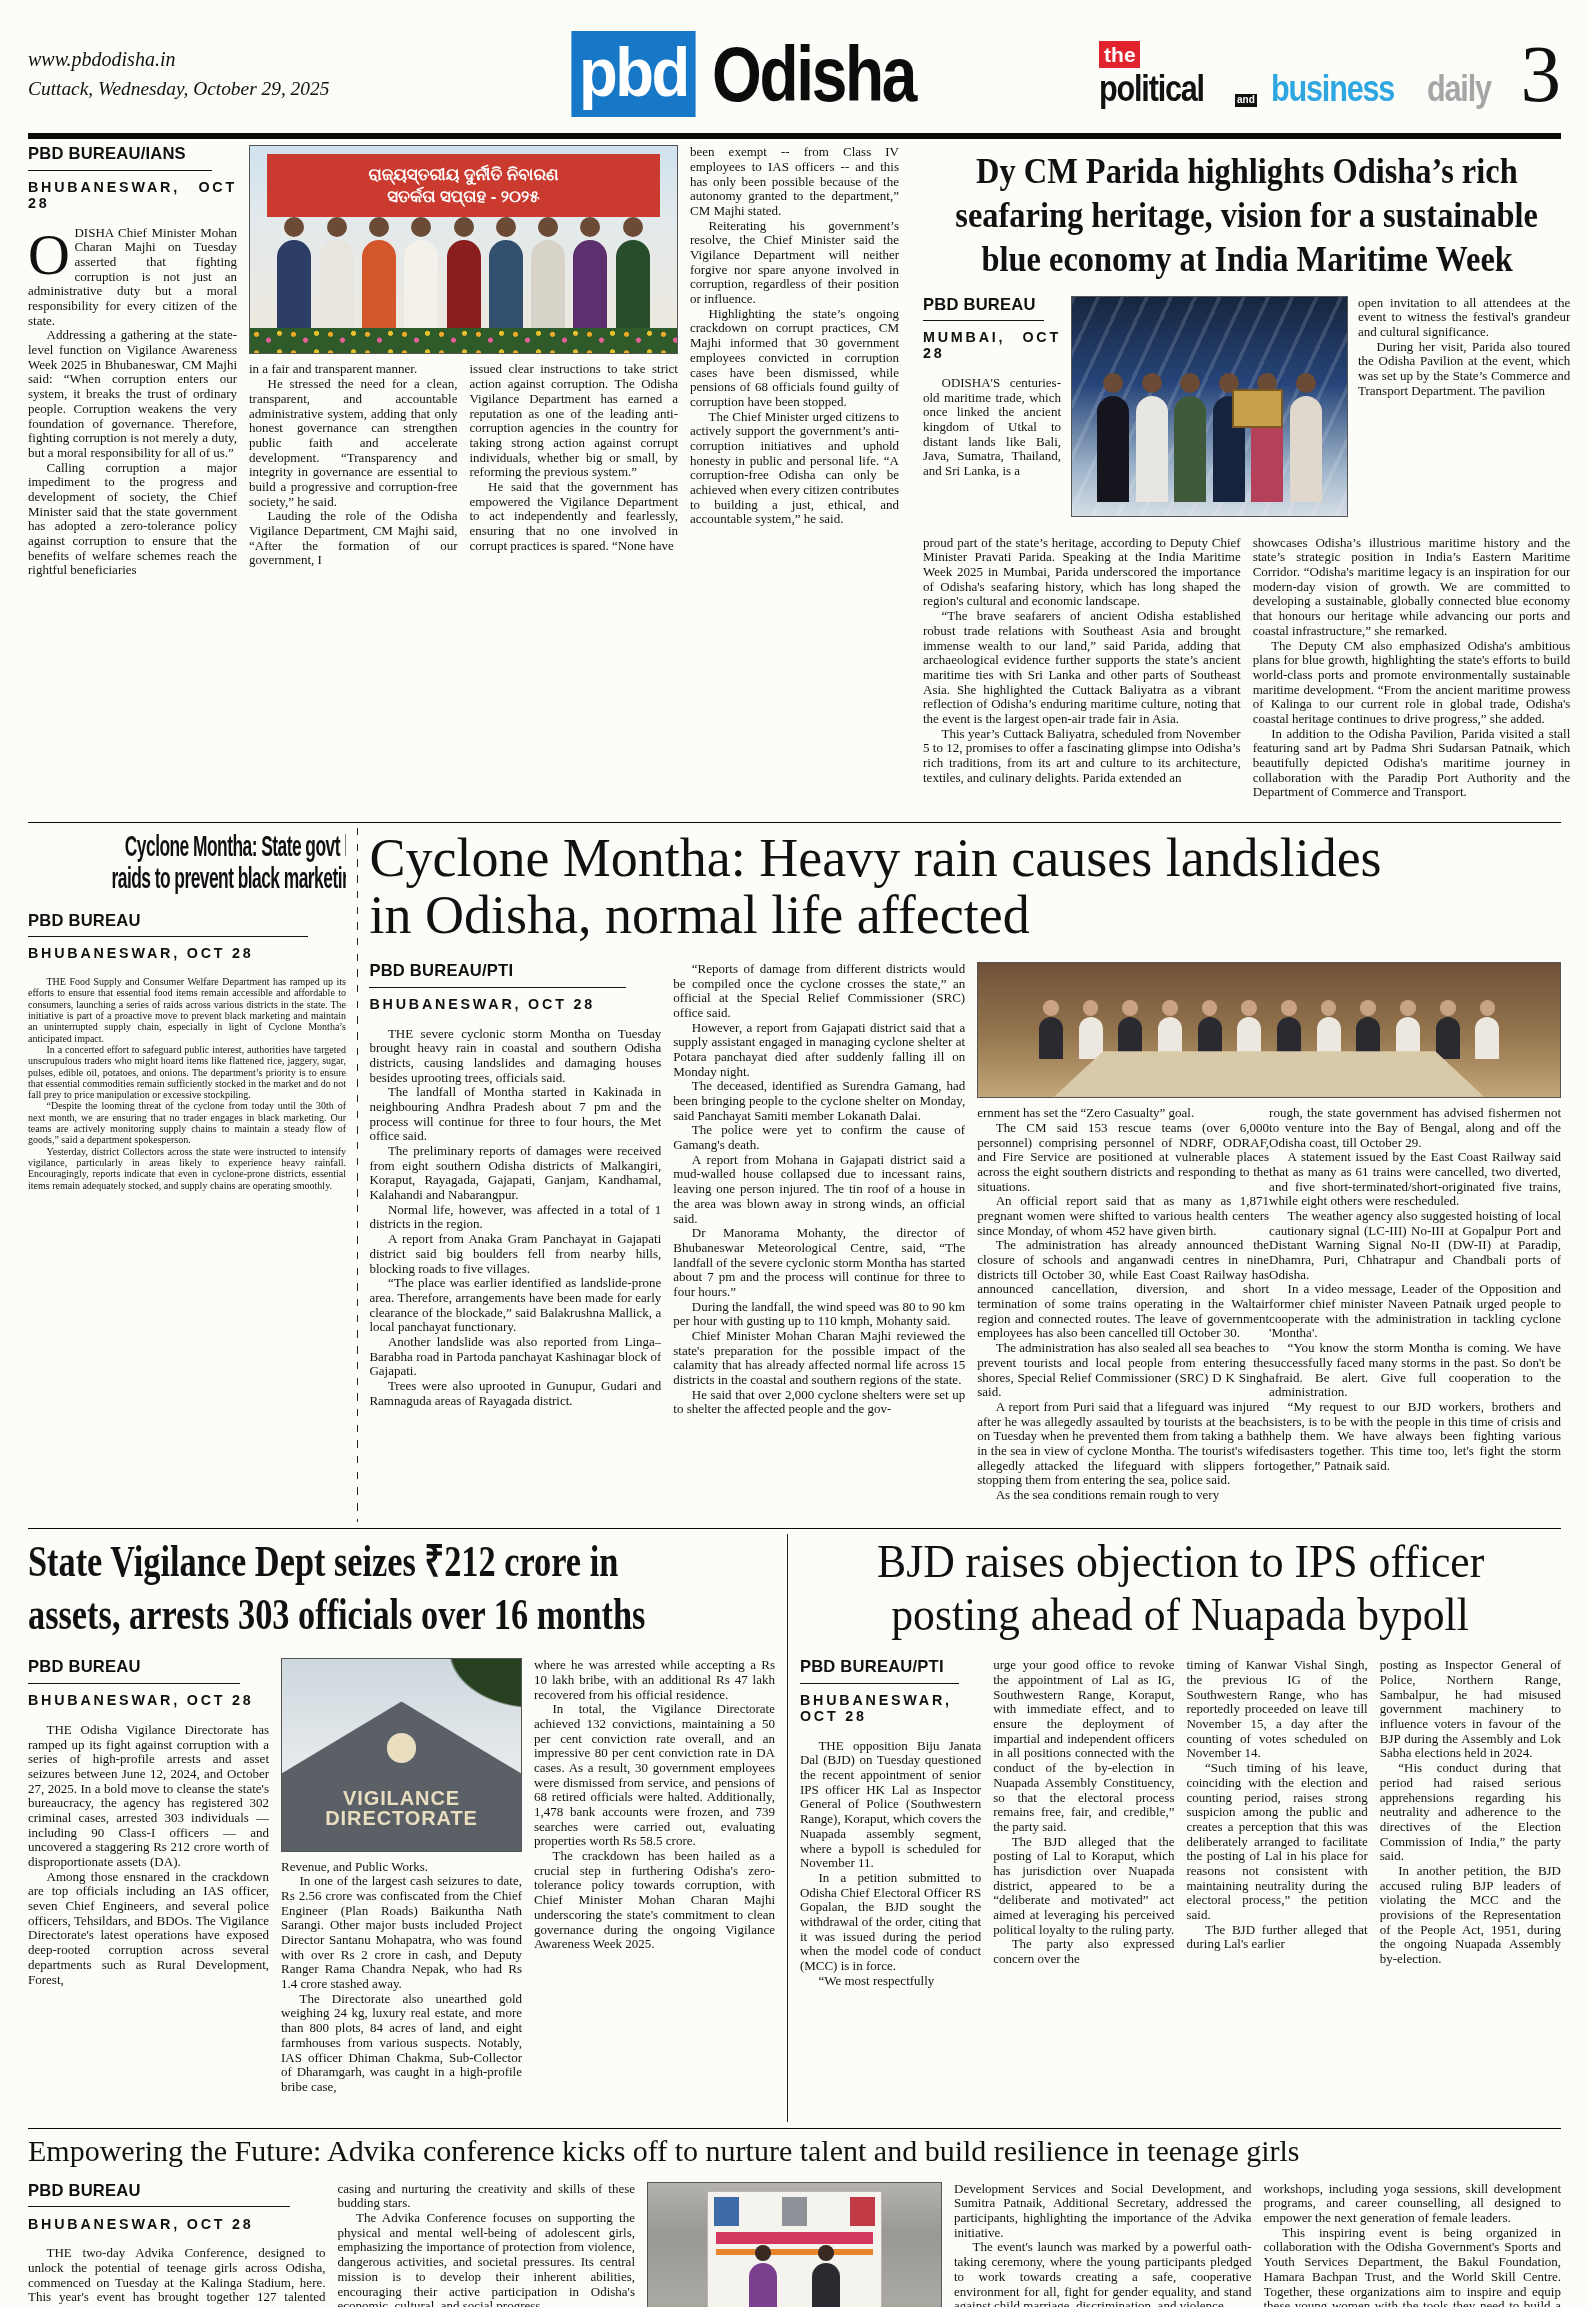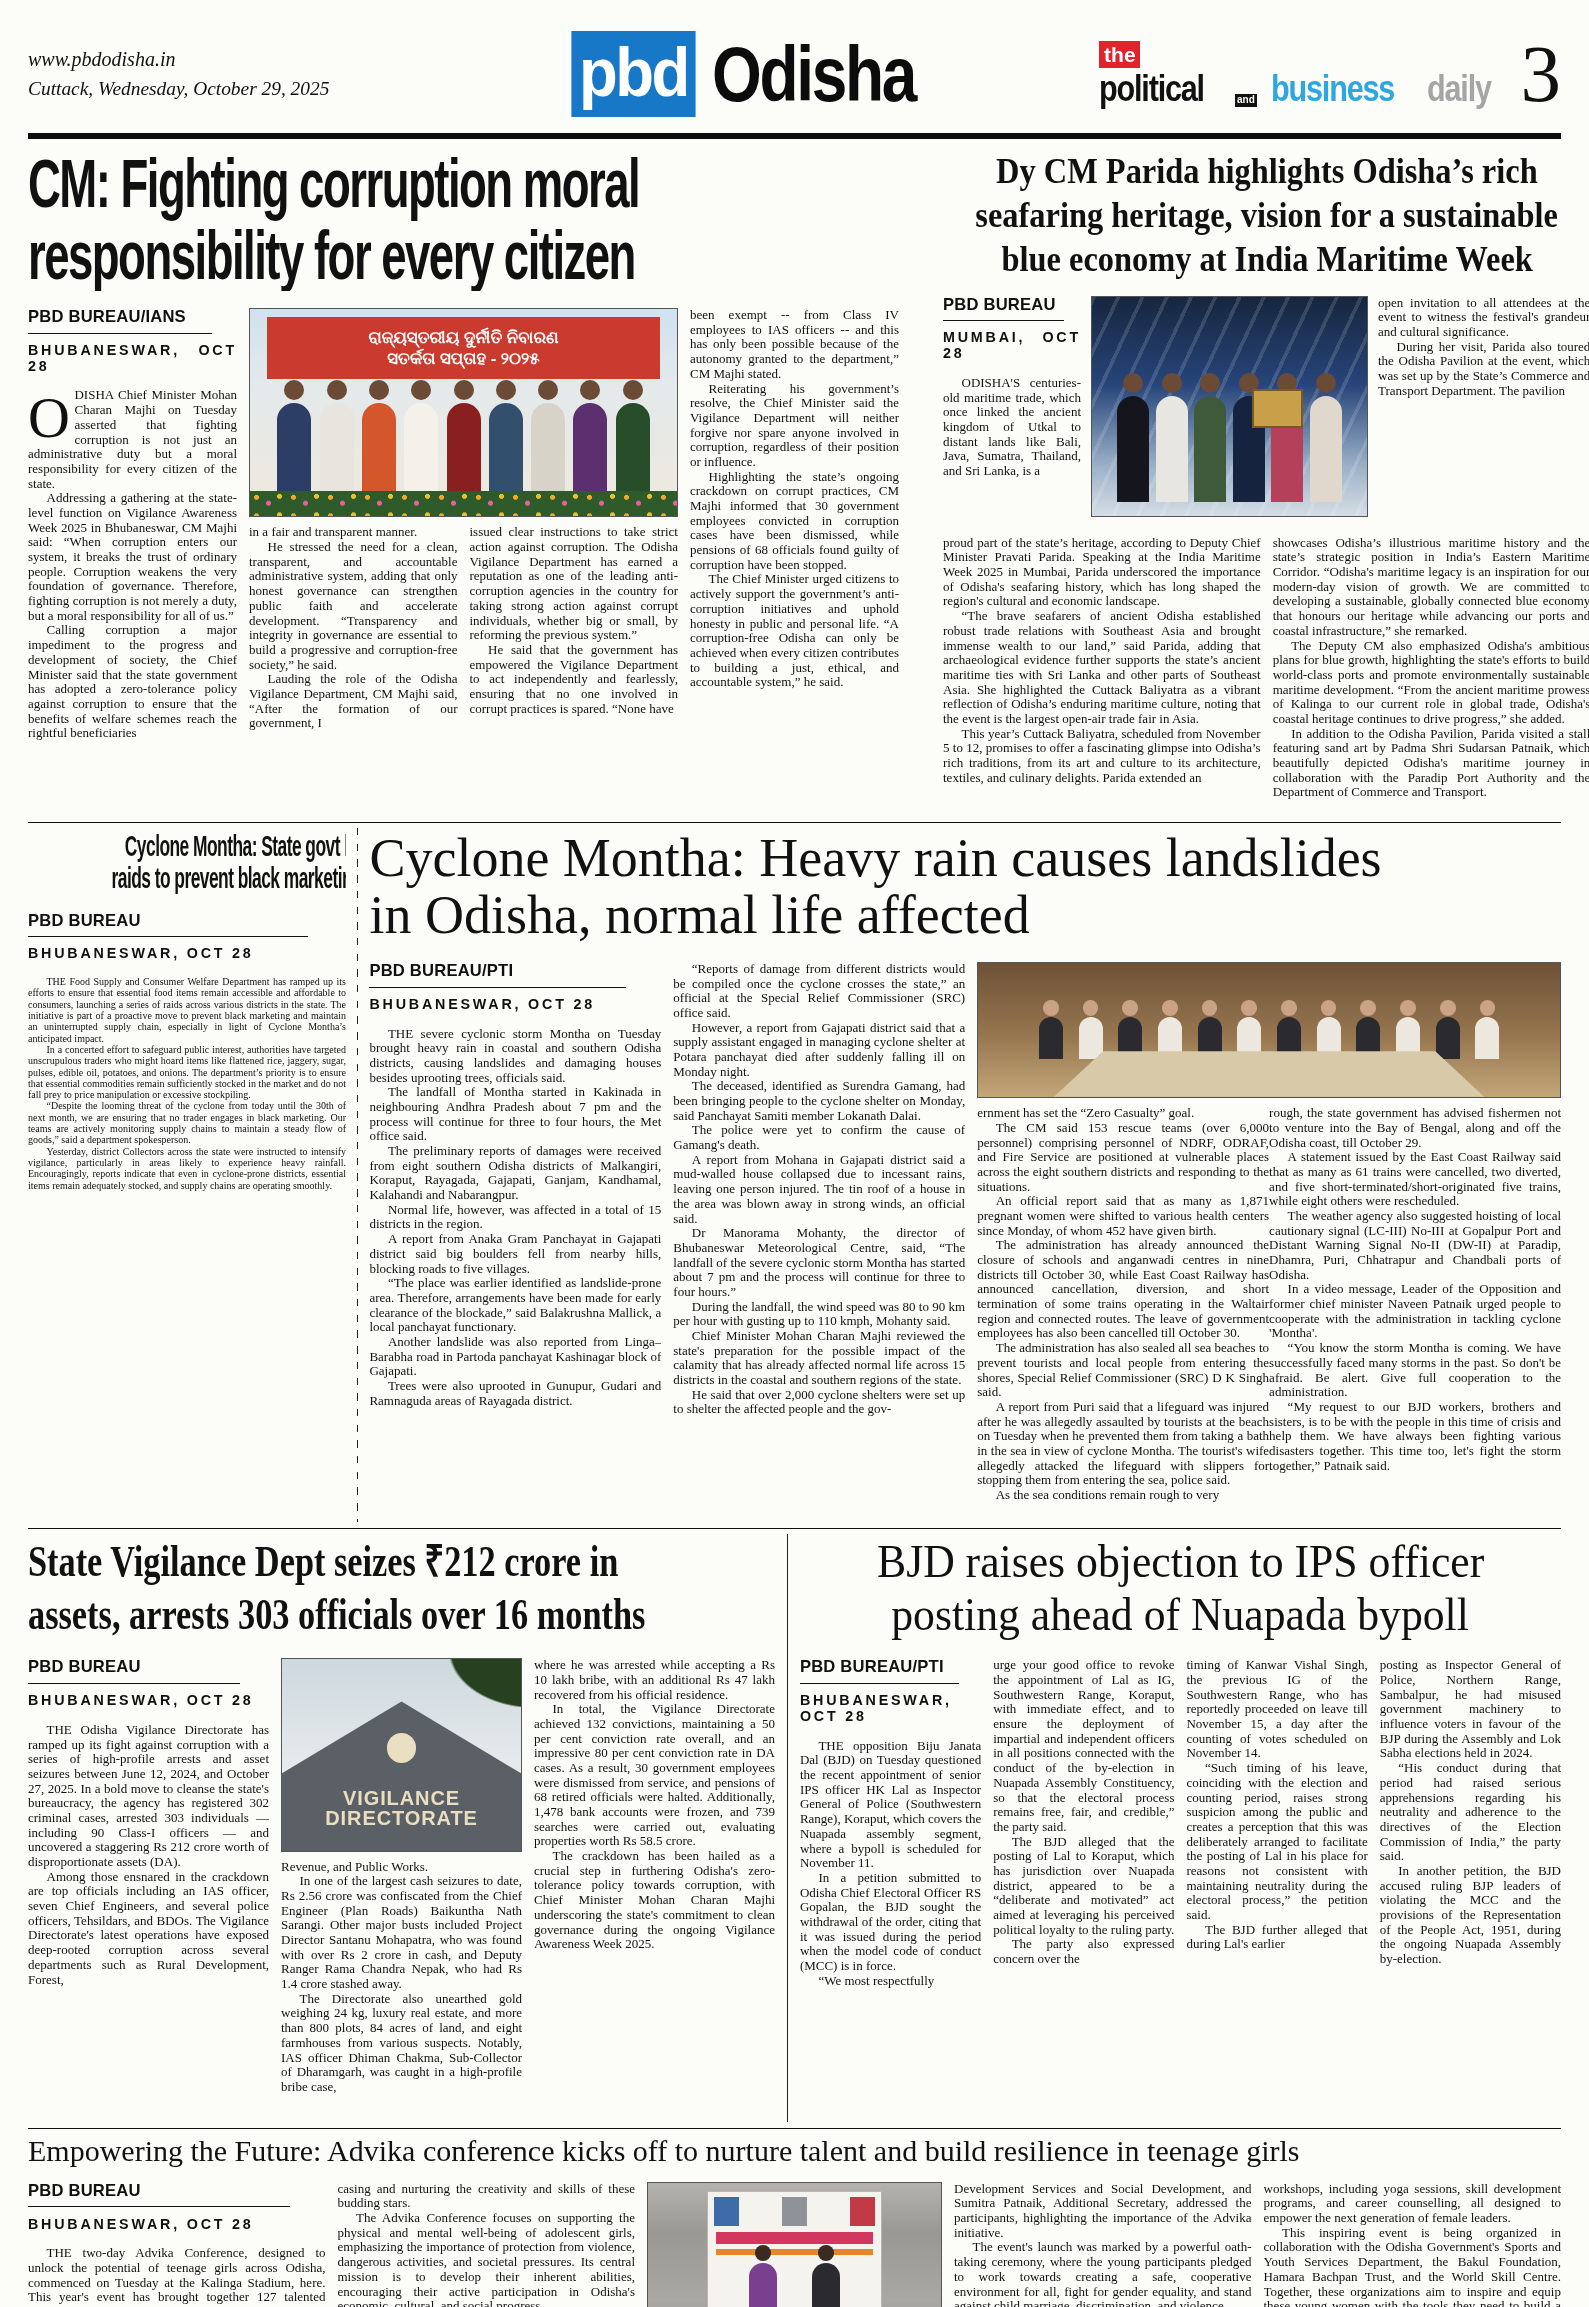--- a/index.html
+++ b/index.html
@@ -171,24 +171,20 @@
           <span class="brand-daily">daily</span>
         </span>
       </div>
       <div class="page-num">3</div>
     </div>
   </header>
   <div class="rule-thick"></div>
 
   <section class="top-section">
     <article class="cm-article">
-      <h1 class="hl cm-headline">
-        <span class="hl-line" style="--sx:.66">CM: Fighting corruption moral</span><br>
-        <span class="hl-line" style="--sx:.66">responsibility for every citizen</span>
-      </h1>
       <div class="cm-body">
         <div class="cm-col bodycol">
           <div class="byline">PBD BUREAU/IANS</div>
           <div class="byline-rule"></div>
           <div class="dateline">BHUBANESWAR, OCT 28</div>
           <p class="lead-para"><span class="dropcap">O</span><span>DISHA Chief Minister Mohan Charan Majhi on Tuesday asserted that fighting corruption is not just an administrative duty but a moral responsibility for every citizen of the state.</span></p>
           <div>
               <p>Addressing a gathering at the state-level function on Vigilance Awareness Week 2025 in Bhubaneswar, CM Majhi said: “When corruption enters our system, it breaks the trust of ordinary people. Corruption weakens the very foundation of governance. Therefore, fighting corruption is not merely a duty, but a moral responsibility for all of us.”</p>
               <p>Calling corruption a major impediment to the progress and development of society, the Chief Minister said that the state government has adopted a zero-tolerance policy against corruption to ensure that the benefits of welfare schemes reach the rightful beneficiaries</p>
             </div>
@@ -305,21 +301,21 @@
       </h2>
       <div class="montha-body">
         <div class="m-col bodycol">
           <div class="byline">PBD BUREAU/PTI</div>
           <div class="byline-rule"></div>
           <div class="dateline">BHUBANESWAR, OCT 28</div>
           <div>
               <p>THE severe cyclonic storm Montha on Tuesday brought heavy rain in coastal and southern Odisha districts, causing landslides and damaging houses besides uprooting trees, officials said.</p>
               <p>The landfall of Montha started in Kakinada in neighbouring Andhra Pradesh about 7 pm and the process will continue for three to four hours, the Met office said.</p>
               <p>The preliminary reports of damages were received from eight southern Odisha districts of Malkangiri, Koraput, Rayagada, Gajapati, Ganjam, Kandhamal, Kalahandi and Nabarangpur.</p>
-              <p>Normal life, however, was affected in a total of 15 districts in the region.</p>
+              <p>Normal life, however, was affected in a total of 1 districts in the region.</p>
               <p>A report from Anaka Gram Panchayat in Gajapati district said big boulders fell from nearby hills, blocking roads to five villages.</p>
               <p>“The place was earlier identified as landslide-prone area. Therefore, arrangements have been made for early clearance of the blockade,” said Balakrushna Mallick, a local panchayat functionary.</p>
               <p>Another landslide was also reported from Linga–Barabha road in Partoda panchayat Kashinagar block of Gajapati.</p>
               <p>Trees were also uprooted in Gunupur, Gudari and Ramnaguda areas of Rayagada district.</p>
             </div>
         </div>
         <div class="m-col bodycol">
             <p>“Reports of damage from different districts would be compiled once the cyclone crosses the state,” an official at the Special Relief Commissioner (SRC) office said.</p>
             <p>However, a report from Gajapati district said that a supply assistant engaged in managing cyclone shelter at Potara panchayat died after suddenly falling ill on Monday night.</p>
             <p>The deceased, identified as Surendra Gamang, had been bringing people to the cyclone shelter on Monday, said Panchayat Samiti member Lokanath Dalai.</p>

